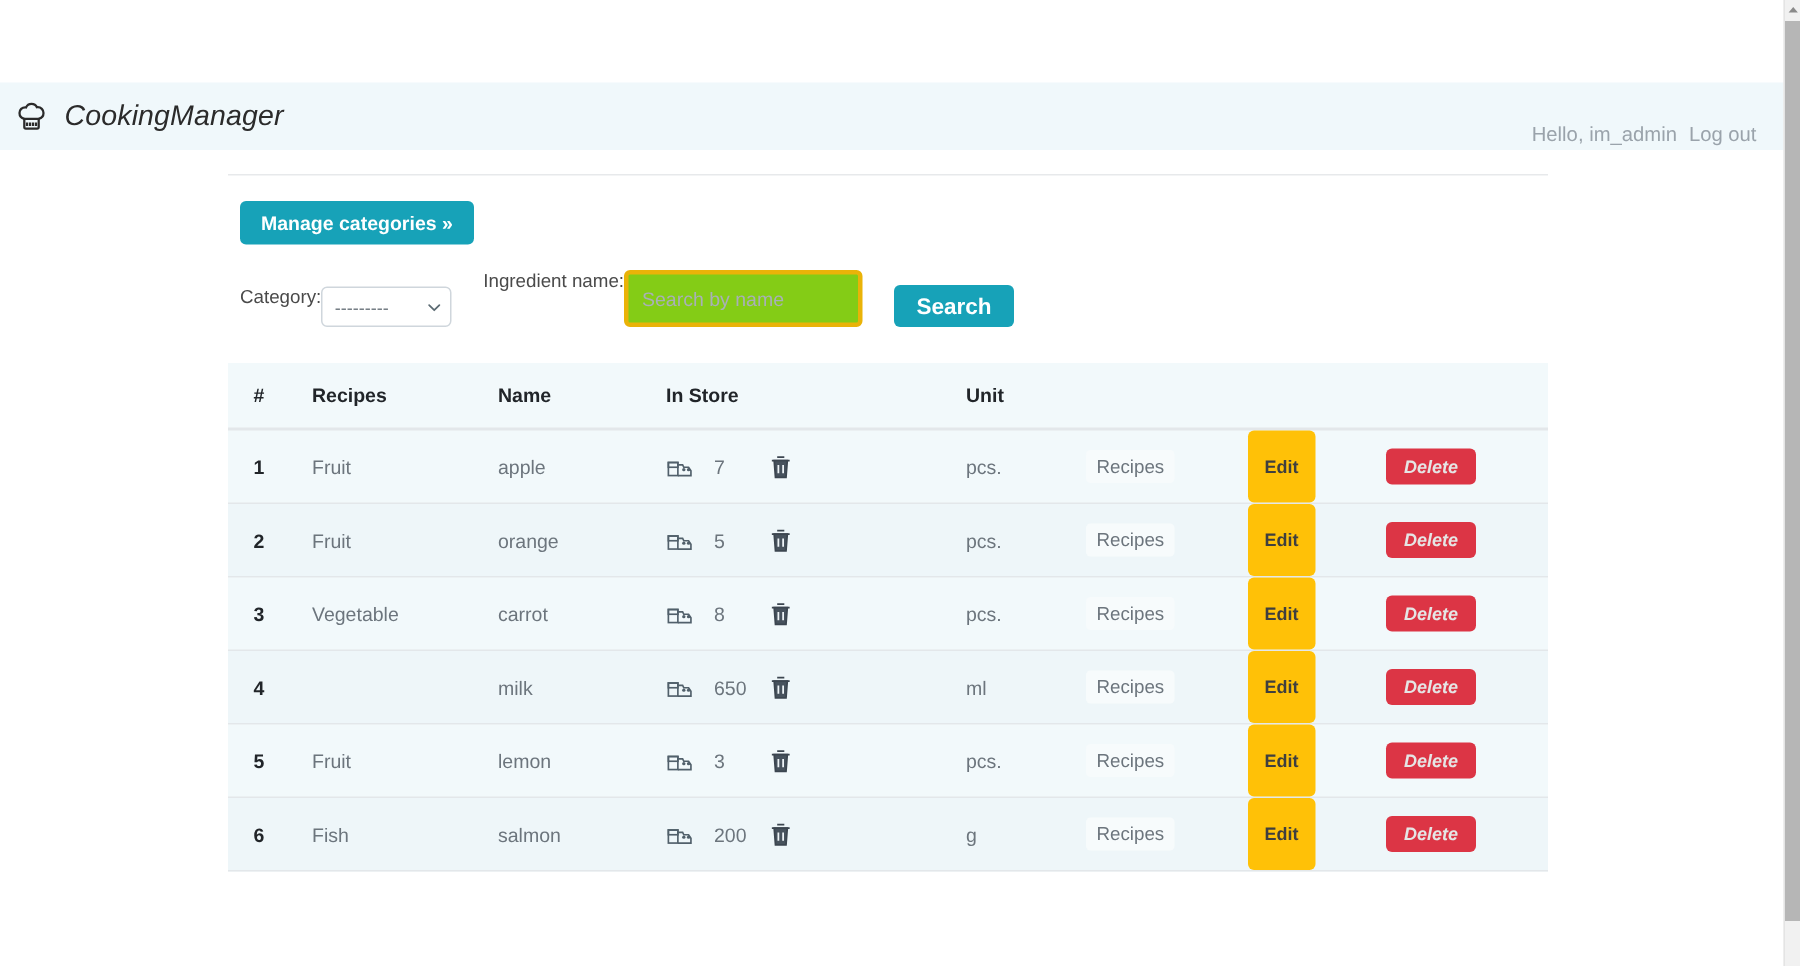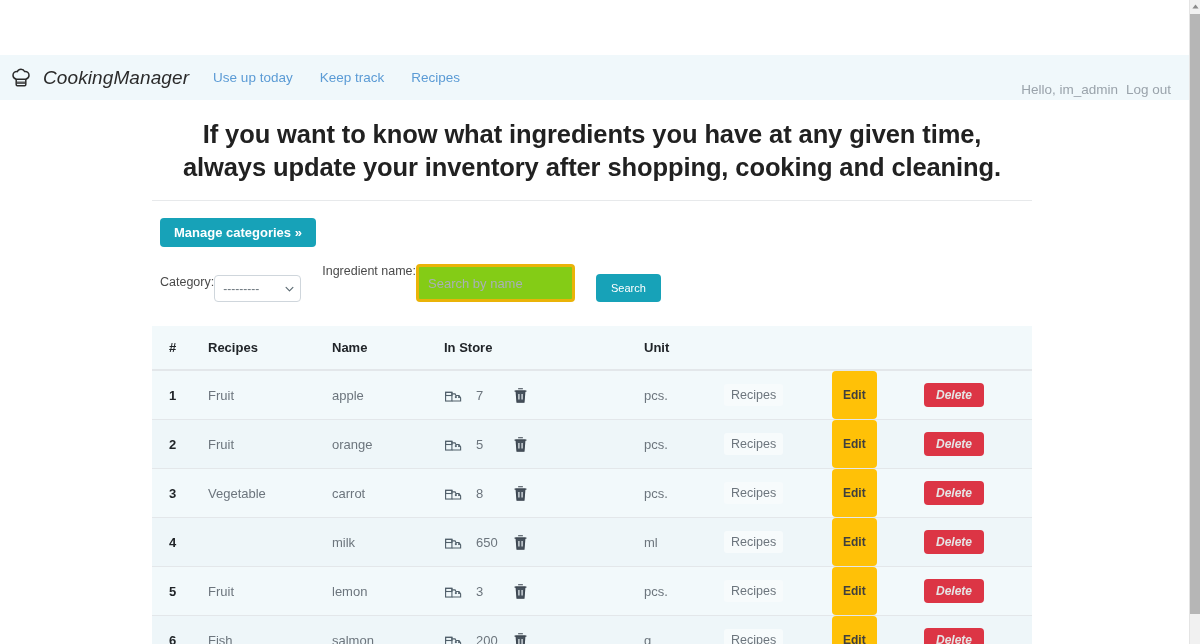--- a/index.html
+++ b/index.html
@@ -131,21 +131,21 @@
     width: 159px; height: 28px;
     border: 3px solid #eab308; border-radius: 4px;
     background: #84cc16;
     font-family: "Liberation Sans", sans-serif;
     font-size: 13px; color: #495057;
     padding: 16px 9px;
   }
   input.name-input::placeholder { color: #a8b0b7; }
   .btn-search {
     height: 28px; padding: 0 15px;
-    font-size: 11px; font-weight: 400;
+    font-size: 15px; font-weight: 700;
     border-radius: 4px; border: 0;
     background: #17a2b8; color: #fff; cursor: pointer;
     font-family: "Liberation Sans", sans-serif;
   }
 
   
   .table-wrap { margin-top: 24px; width: 880px; }
   table.inv {
     width: 880px;
     border-collapse: collapse;
@@ -243,35 +243,29 @@
       <span class="chef-icon-wrap">
         <svg class="chef-icon" viewBox="0 0 24 24" fill="none" stroke="#2b2b2b" stroke-width="1.5">
           <path d="M6.2 13.2C4.2 12.7 3 11.1 3 9.3 3 7.2 4.7 5.5 6.8 5.5c.2 0 .4 0 .6.05C8 4.1 9.4 3.2 11 3.2c1.6 0 3 .9 3.6 2.3.2-.03.4-.05.6-.05 2.1 0 3.8 1.7 3.8 3.85 0 1.8-1.2 3.4-3.2 3.9"></path>
           <path d="M6.2 13.2v5.4c0 .6.5 1.1 1.1 1.1h7.4c.6 0 1.1-.5 1.1-1.1v-5.4z"></path>
           <path d="M8 15.6v2.4M10 15.6v2.4M12 15.6v2.4M14 15.6v2.4"></path>
         </svg>
       </span>
       <span class="brand-name">CookingManager</span>
     </div>
 
-    <div class="nav-links">
-      <a class="nav-link" href="#">Use up today</a>
-      <a class="nav-link" href="#">Keep track</a>
-      <a class="nav-link" href="#">Recipes</a>
-    </div>
 
     <div class="nav-right">
       <span class="nav-greeting">Hello, im_admin</span>
       <a class="nav-logout" href="#">Log out</a>
     </div>
   </div>
 
   <div class="container">
 
-    <h1 class="headline">If you want to know what ingredients you have at any given time, always update your inventory after shopping, cooking and cleaning.</h1>
 
     <hr class="divider">
 
     <div class="actions">
       <button class="btn btn-teal">Manage categories »</button>
     </div>
 
     <div class="search-form">
       <div class="field">
         <label class="field-label">Category:</label>

